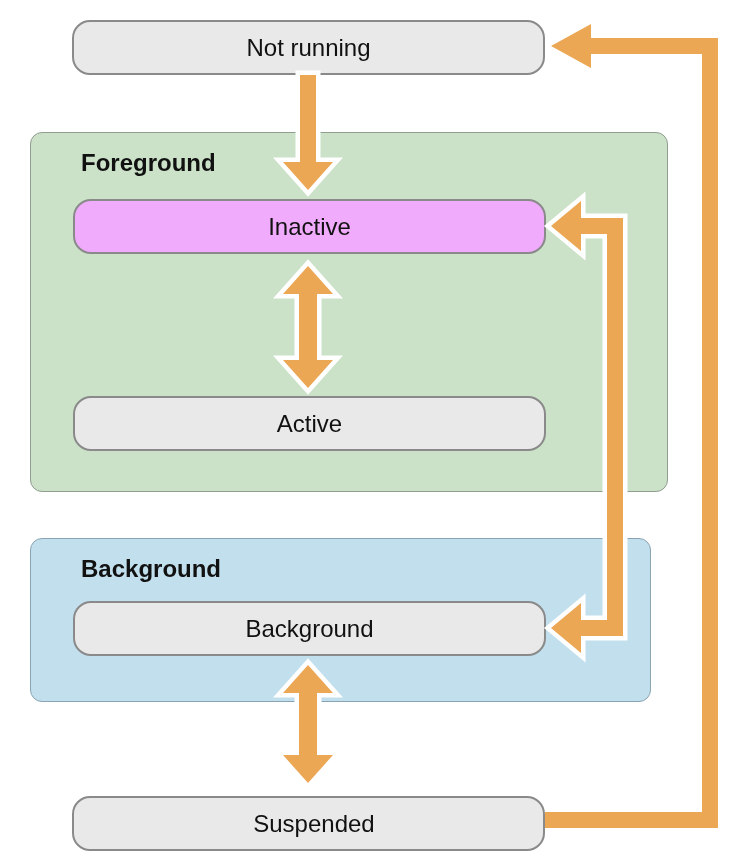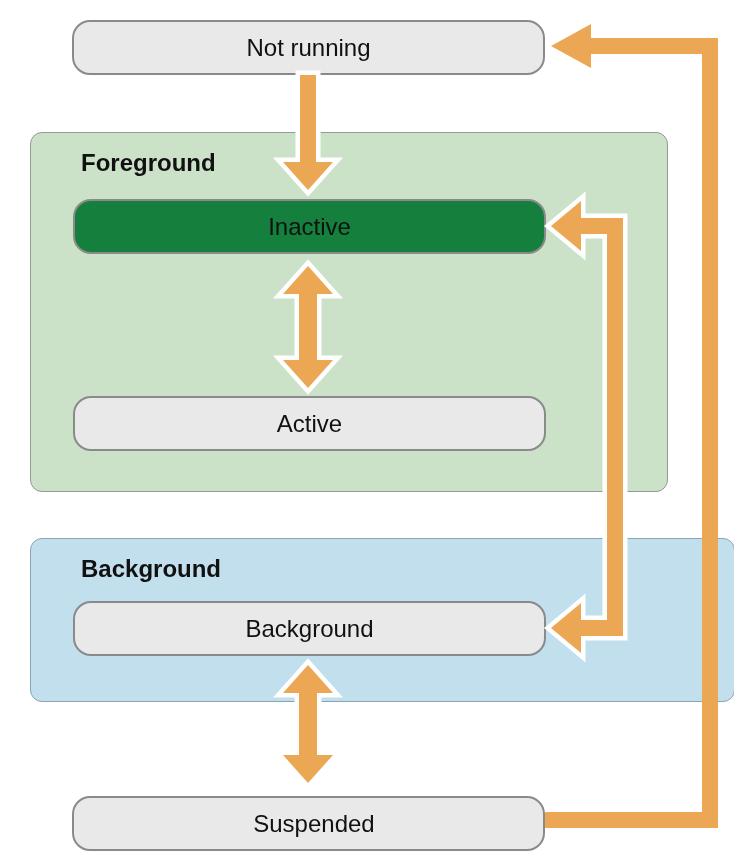--- a/index.html
+++ b/index.html
@@ -10,21 +10,21 @@
     font-family:"Liberation Sans","DejaVu Sans",sans-serif;
     overflow:hidden;
   }
   .group{
     position:absolute;
     border-radius:12px;
     border:1.5px solid transparent;
     box-sizing:border-box;
   }
   .group-foreground{left:30px;top:132px;width:638px;height:360px;}
-  .group-background{left:30px;top:538px;width:705px;height:164px;}
+  .group-background{left:30px;top:538px;width:621px;height:164px;}
   .group-label{
     position:absolute;left:50px;top:16px;
     font-size:24px;font-weight:bold;color:#111111;
     letter-spacing:0;
   }
   .state{
     position:absolute;
     left:72px;width:473px;height:55px;
     border-radius:18px;
     border:2px solid transparent;
@@ -49,21 +49,21 @@
   }
   .arrow-plain{stroke:none;}
 </style>
 </head>
 <body>
 
 <div class="canvas">
 
   <div class="group group-foreground" style="background-color: rgb(203, 226, 201); border-color: rgb(144, 157, 144);">
     <div class="group-label">Foreground</div>
-    <div class="state state-in-group state-inactive" style="background-color: #15803d; border-color: rgb(138, 138, 138);">
+    <div class="state state-in-group state-inactive" style="background-color: #f0abfc; border-color: rgb(138, 138, 138);">
       <span>Inactive</span>
     </div>
     <div class="state state-in-group state-active" style="background-color: rgb(233, 233, 233); border-color: rgb(138, 138, 138); align-items: center;">
       <span>Active</span>
     </div>
   </div>
 
   <div class="group group-background" style="background-color: rgb(193, 223, 236); border-color: rgb(139, 164, 179);">
     <div class="group-label">Background</div>
     <div class="state state-in-group state-background" style="background-color: rgb(233, 233, 233); border-color: rgb(138, 138, 138);">

